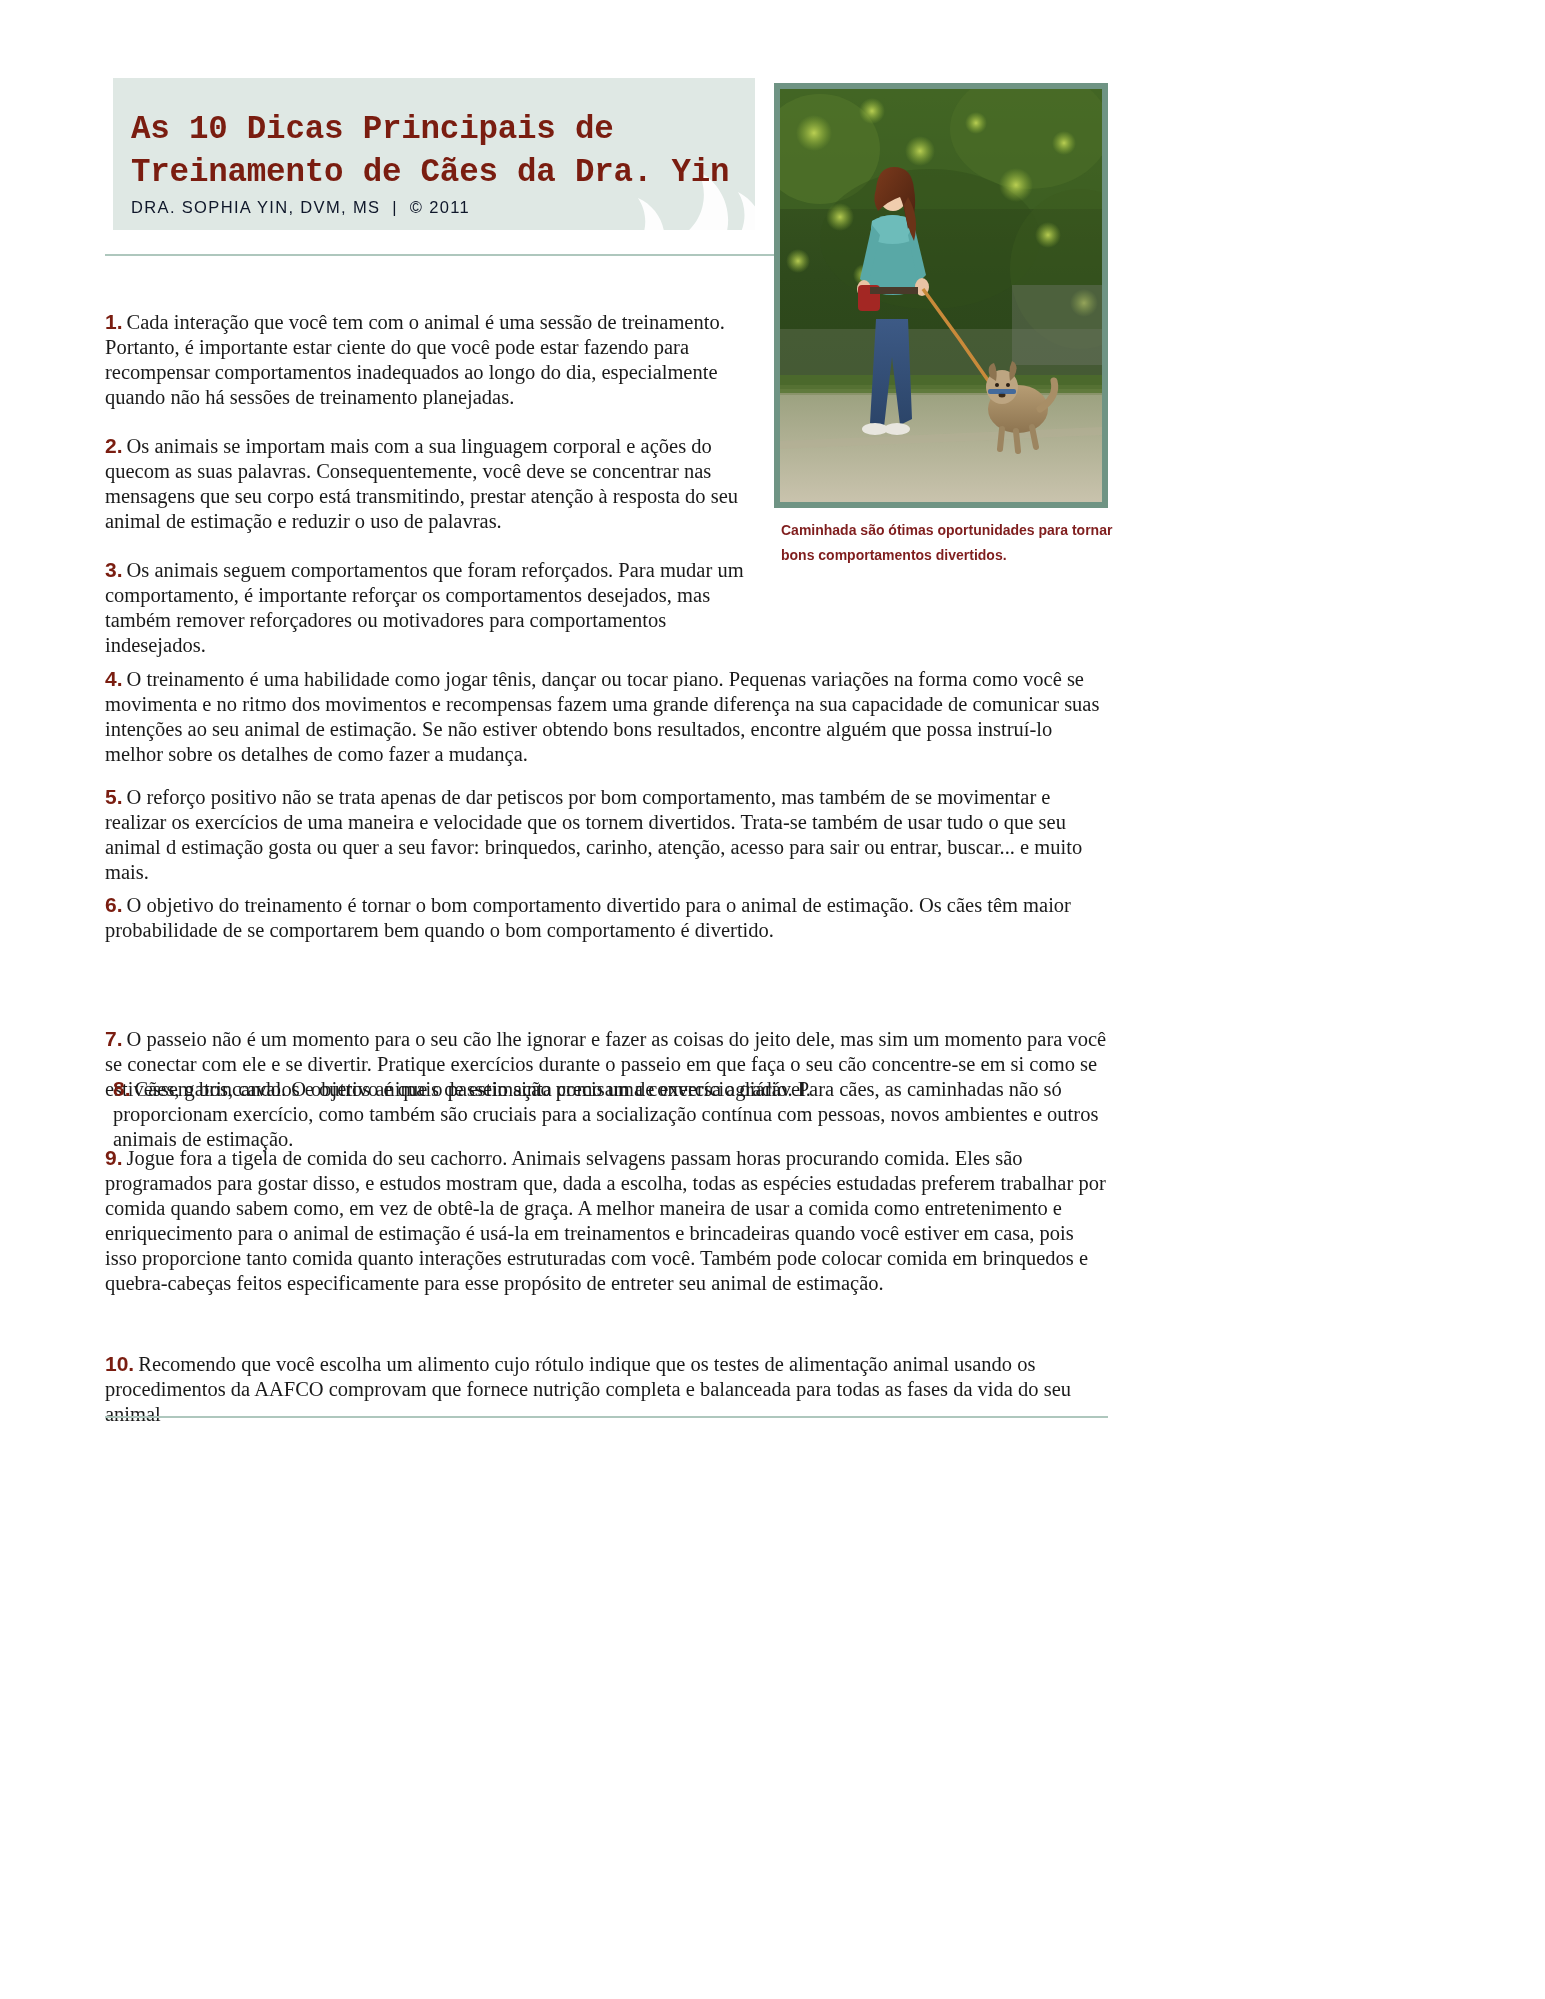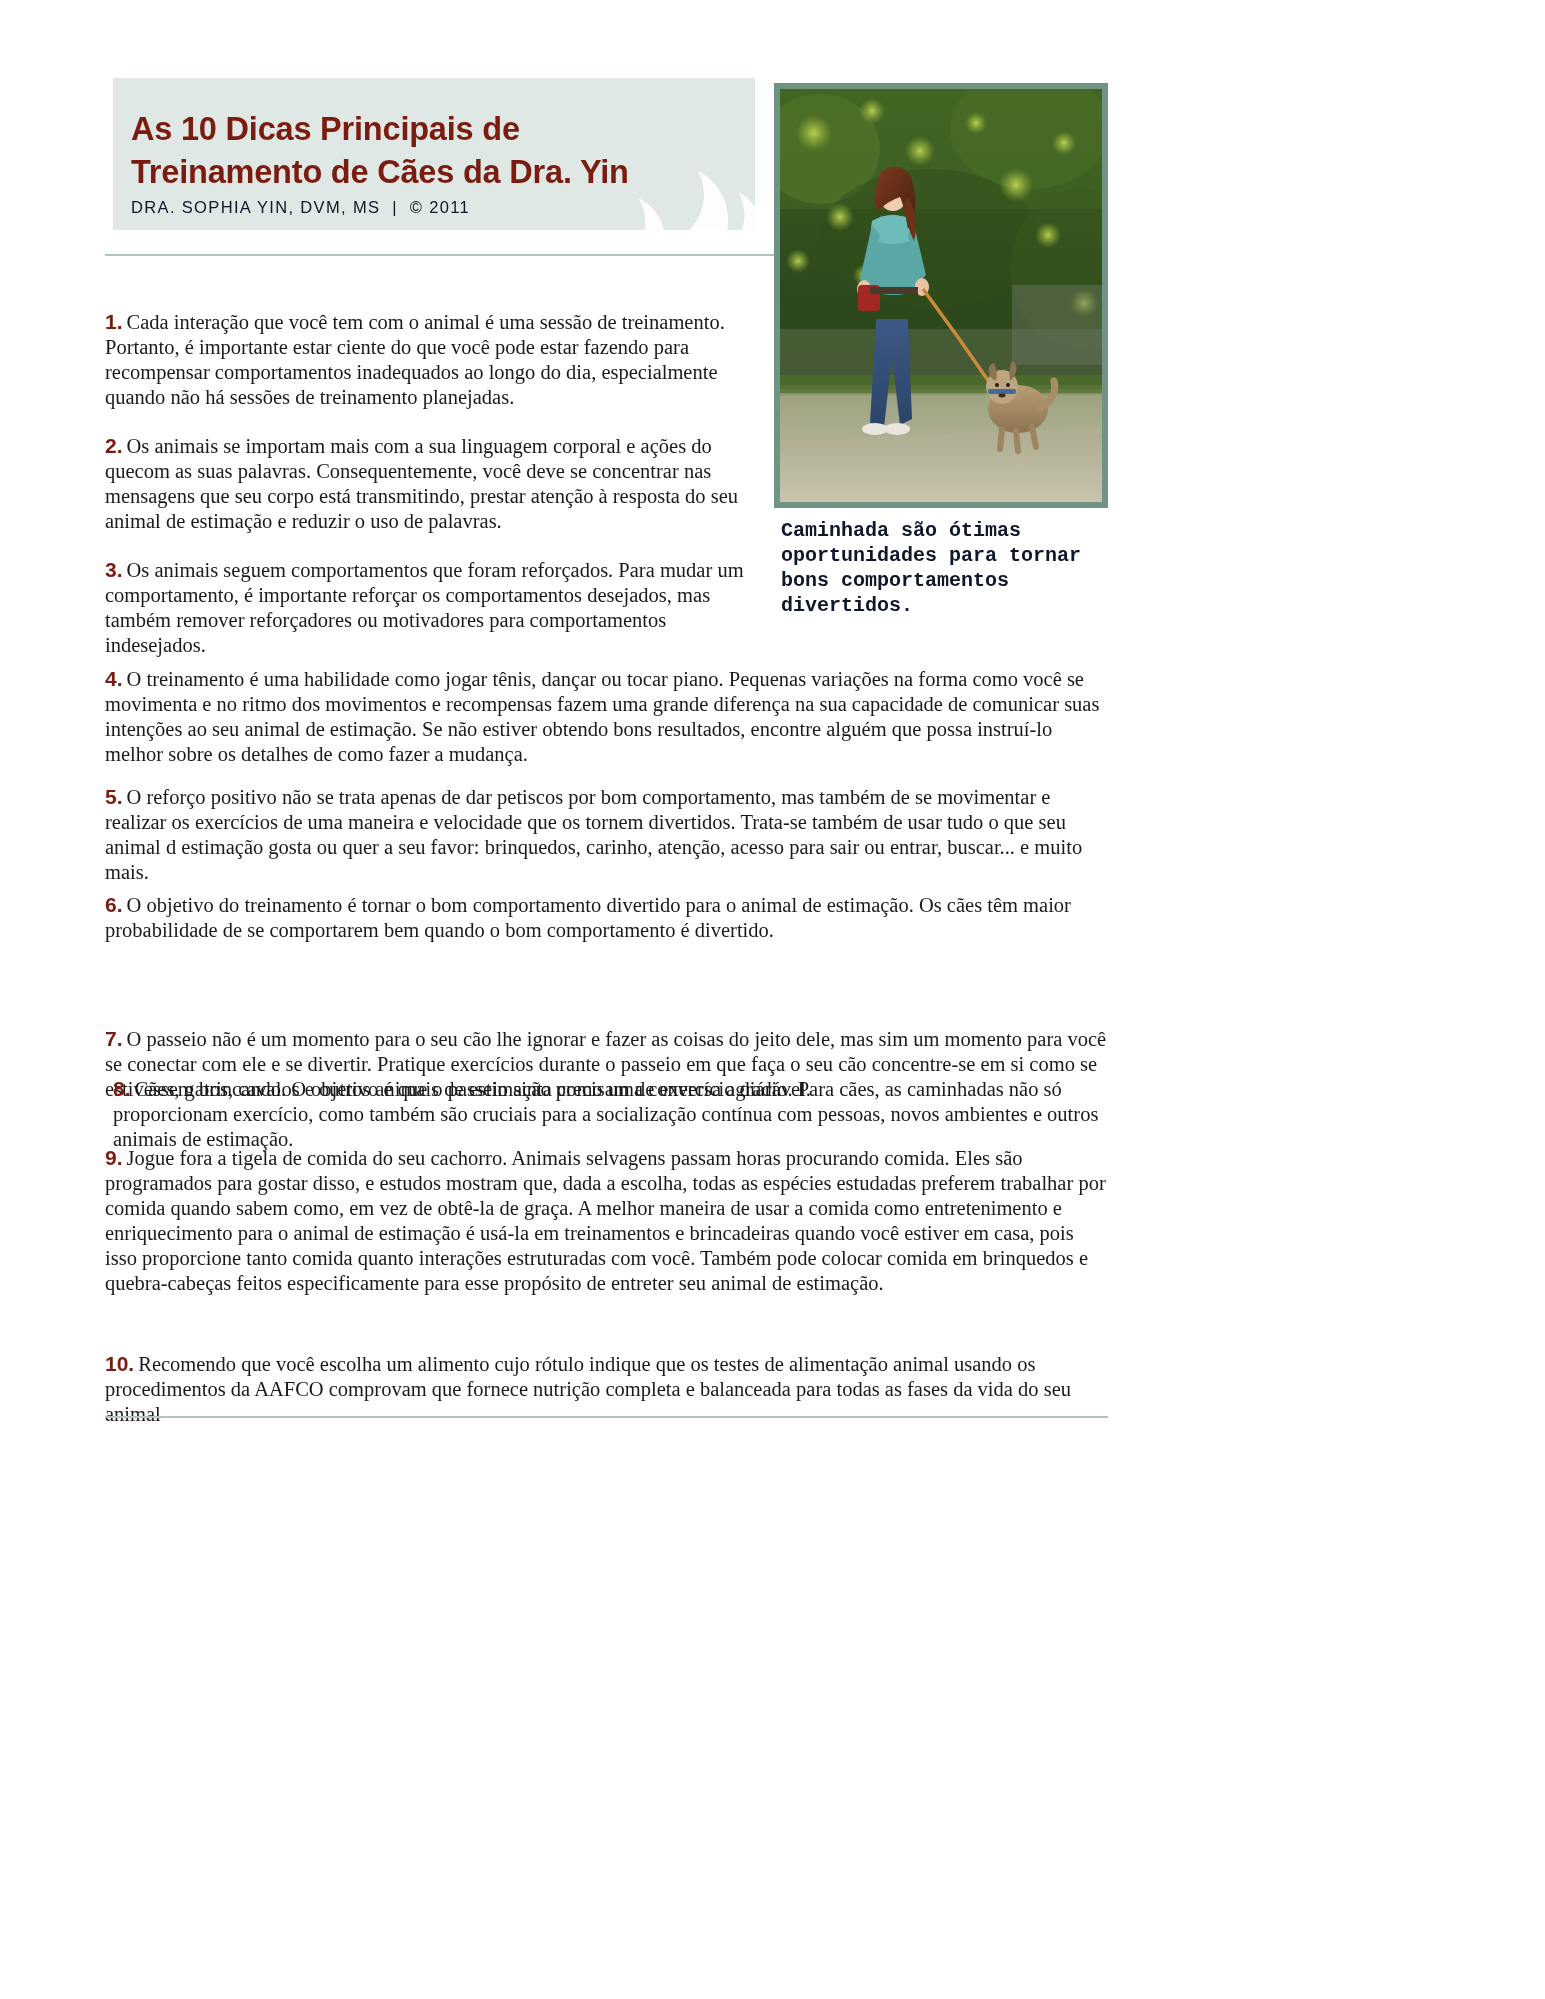--- a/index.html
+++ b/index.html
@@ -38,21 +38,21 @@
     bottom: -118px;
     width: 330px;
     height: 250px;
     pointer-events: none;
   }
   .header-title {
     position: absolute;
     left: 131px;
     top: 86px;
     width: 640px;
-    font-family: Liberation Sans, sans-serif;
+    font-family: Liberation Mono, monospace;
     font-weight: bold;
     font-size: 32.5px;
     line-height: 43px;
     color: #7a1d10;
     letter-spacing: -0.2px;
     white-space: pre-line;
   }
   .header-byline {
     position: absolute;
     left: 131px;
@@ -89,25 +89,25 @@
   .photo-inner {
     position: absolute;
     inset: 0;
     overflow: hidden;
   }
   .photo-caption {
     position: absolute;
     left: 781px;
     top: 518px;
     width: 345px;
-    font-family: Liberation Mono, monospace;
+    font-family: Liberation Sans, sans-serif;
     font-weight: bold;
-    font-size: 20px;
+    font-size: 14px;
     line-height: 25px;
-    color: #0f172a;
+    color: #7f1d1d;
   }
 
   
   .tip {
     position: absolute;
     font-size: 20.5px;
     line-height: 25px;
     color: #1a1a1a;
     text-align: left;
   }

